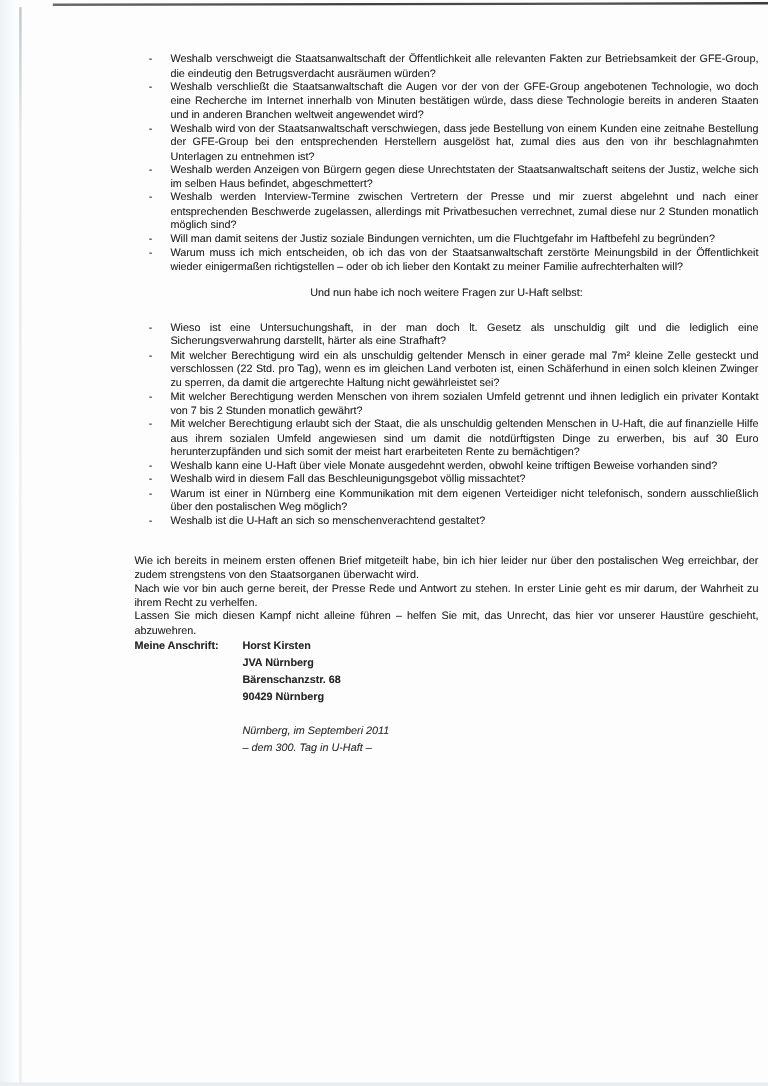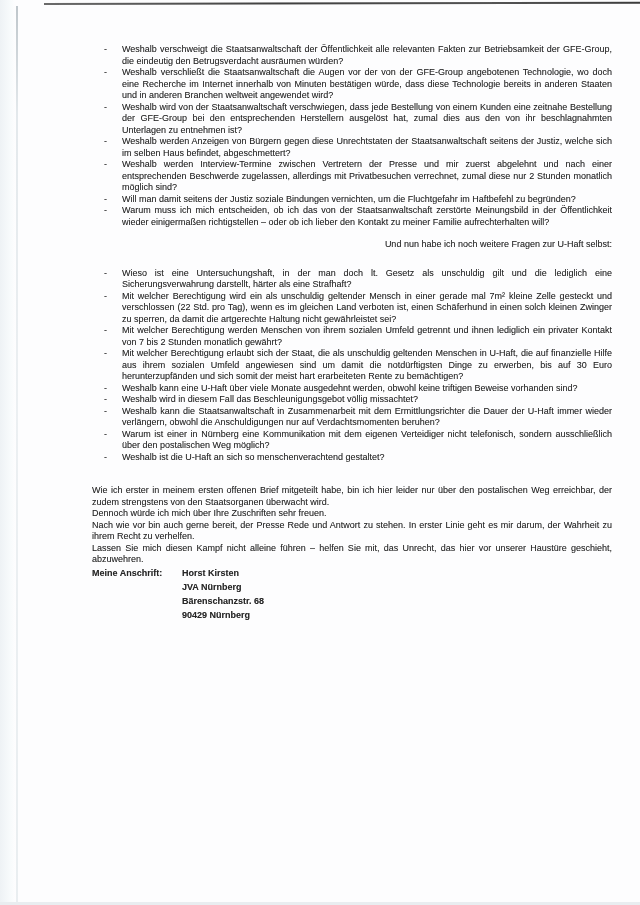--- a/index.html
+++ b/index.html
@@ -51,21 +51,21 @@
     position: absolute;
     left: 0;
     bottom: 0;
     width: 640px;
     height: 3px;
     background: #e9edf0;
   }
   
   .content {
     position: absolute;
-    left: 92px;
+    left: 112px;
     top: 44px;
     width: 520px;
     font-size: 9px;
     line-height: 11.5px;
     color: #272727;
     text-shadow: 0 0 0.4px rgba(40,40,40,0.35);
   }
   ul.qlist {
     margin: 0;
     padding: 0;
@@ -77,21 +77,21 @@
     text-align: justify;
   }
   ul.qlist li::before {
     content: "-";
     position: absolute;
     left: 12px;
     top: 0;
   }
   .interlude {
     margin: 11px 0 17px 0;
-    text-align: right;
+    text-align: center;
   }
   .closing {
     margin-top: 22px;
   }
   .closing p {
     margin: 0;
     text-align: justify;
   }
   .address-block {
     display: flex;
@@ -134,37 +134,39 @@
 
     <p class="interlude">Und nun habe ich noch weitere Fragen zur U-Haft selbst:</p>
 
     <ul class="qlist">
       <li><span>Wieso ist eine Untersuchungshaft, in der man doch lt. Gesetz als unschuldig gilt und die lediglich eine Sicherungsverwahrung darstellt, härter als eine Strafhaft?</span></li>
       <li><span>Mit welcher Berechtigung wird ein als unschuldig geltender Mensch in einer gerade mal 7m² kleine Zelle gesteckt und verschlossen (22 Std. pro Tag), wenn es im gleichen Land verboten ist, einen Schäferhund in einen solch kleinen Zwinger zu sperren, da damit die artgerechte Haltung nicht gewährleistet sei?</span></li>
       <li><span>Mit welcher Berechtigung werden Menschen von ihrem sozialen Umfeld getrennt und ihnen lediglich ein privater Kontakt von 7 bis 2 Stunden monatlich gewährt?</span></li>
       <li><span>Mit welcher Berechtigung erlaubt sich der Staat, die als unschuldig geltenden Menschen in U-Haft, die auf finanzielle Hilfe aus ihrem sozialen Umfeld angewiesen sind um damit die notdürftigsten Dinge zu erwerben, bis auf 30 Euro herunterzupfänden und sich somit der meist hart erarbeiteten Rente zu bemächtigen?</span></li>
       <li><span>Weshalb kann eine U-Haft über viele Monate ausgedehnt werden, obwohl keine triftigen Beweise vorhanden sind?</span></li>
       <li><span>Weshalb wird in diesem Fall das Beschleunigungsgebot völlig missachtet?</span></li>
-      <li><span>Weshalb kann die Staatsanwaltschaft in Zusammenarbeit mit dem Ermittlungsrichter die Dauer der U-Haft immer wieder verlängern, obwohl die Anschuldigungen nur auf Verdachtsmomenten beruhen?</span></li>
       <li><span>Warum ist einer in Nürnberg eine Kommunikation mit dem eigenen Verteidiger nicht telefonisch, sondern ausschließlich über den postalischen Weg möglich?</span></li>
       <li><span>Weshalb ist die U-Haft an sich so menschenverachtend gestaltet?</span></li>
     </ul>
 
     <div class="closing">
-      <p>Wie ich erster in meinem ersten offenen Brief mitgeteilt habe, bin ich hier leider nur über den postalischen Weg erreichbar, der zudem strengstens von den Staatsorganen überwacht wird.</p>
-      <p>Dennoch würde ich mich über Ihre Zuschriften sehr freuen.</p>
+      <p>Wie ich bereits in meinem ersten offenen Brief mitgeteilt habe, bin ich hier leider nur über den postalischen Weg erreichbar, der zudem strengstens von den Staatsorganen überwacht wird.</p>
       <p>Nach wie vor bin auch gerne bereit, der Presse Rede und Antwort zu stehen. In erster Linie geht es mir darum, der Wahrheit zu ihrem Recht zu verhelfen.</p>
       <p>Lassen Sie mich diesen Kampf nicht alleine führen – helfen Sie mit, das Unrecht, das hier vor unserer Haustüre geschieht, abzuwehren.</p>
     </div>
 
     <div class="address-block">
       <div class="address-label">Meine Anschrift:</div>
       <div>
         <div>Horst Kirsten</div>
         <div>JVA Nürnberg</div>
         <div>Bärenschanzstr. 68</div>
         <div>90429 Nürnberg</div>
       </div>
     </div>
 
+    <div class="dateline">
+      <div>Nürnberg, im Septemberi 2011</div>
+      <div>– dem 300. Tag in U-Haft –</div>
+    </div>
 
   </div>
 </div>
 
 </body></html>

